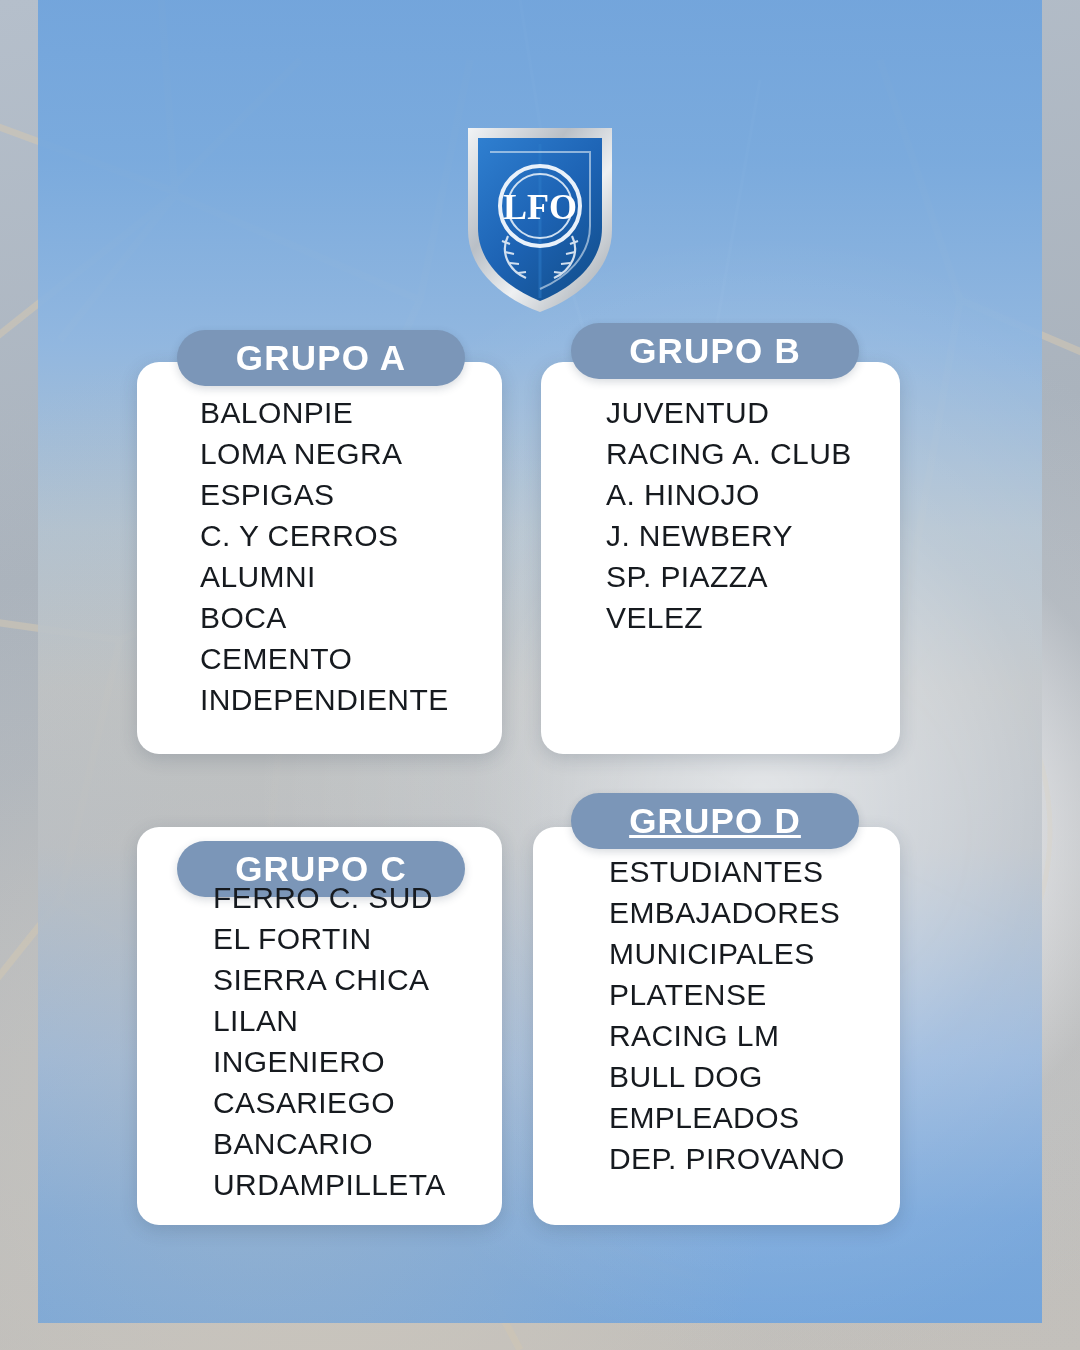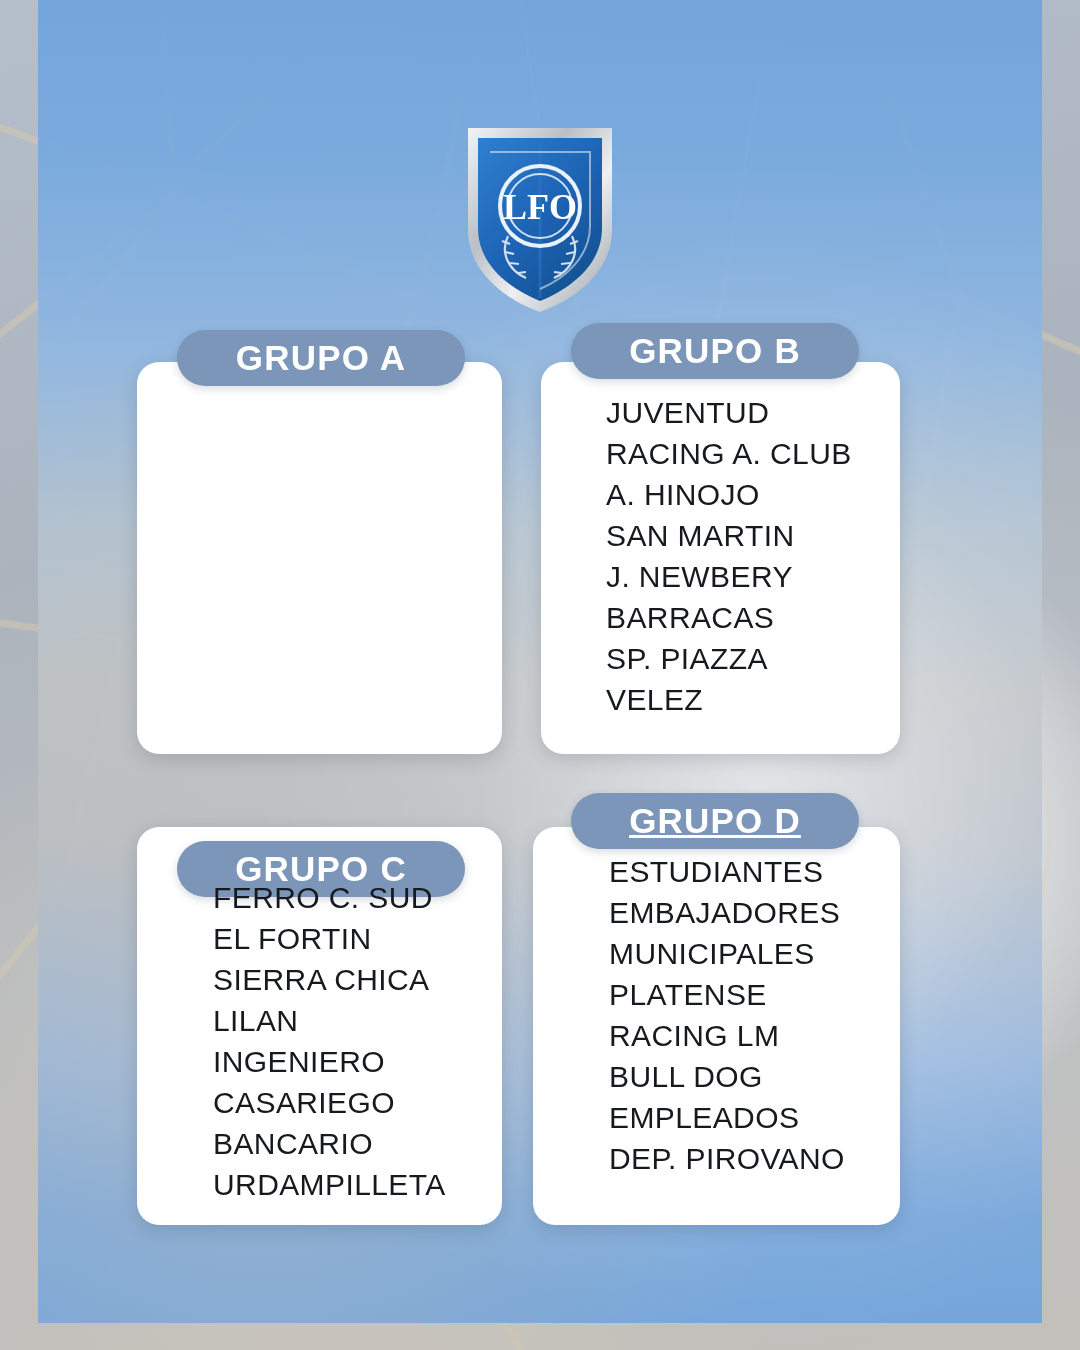--- a/index.html
+++ b/index.html
@@ -201,30 +201,38 @@
       <path d="M112 118 C120 134 112 152 94 160"></path>
       <path d="M50 126 l-8 -3 M54 136 l-9 -2 M59 146 l-9 -1 M66 154 l-8 1"></path>
       <path d="M110 126 l8 -3 M106 136 l9 -2 M101 146 l9 -1 M94 154 l8 1"></path>
     </g>
   </svg>
 
   <div class="cards">
 
     <div class="card card-a"></div>
     <div class="card-title title-a">GRUPO A</div>
+    <ul class="team-list list-a">
+      <li>BALONPIE</li>
+      <li>LOMA NEGRA</li>
+      <li>ESPIGAS</li>
+      <li>C. Y CERROS</li>
+      <li>ALUMNI</li>
+      <li>BOCA</li>
+      <li>CEMENTO</li>
+      <li>INDEPENDIENTE</li>
+    </ul>
 
     <div class="card card-b"></div>
     <div class="card-title title-b">GRUPO B</div>
     <ul class="team-list list-b">
       <li>JUVENTUD</li>
       <li>RACING A. CLUB</li>
       <li>A. HINOJO</li>
-      <li>SAN MARTIN</li>
       <li>J. NEWBERY</li>
-      <li>BARRACAS</li>
       <li>SP. PIAZZA</li>
       <li>VELEZ</li>
     </ul>
 
     <div class="card card-c"></div>
     <div class="card-title title-c">GRUPO C</div>
     <ul class="team-list list-c">
       <li>FERRO C. SUD</li>
       <li>EL FORTIN</li>
       <li>SIERRA CHICA</li>

